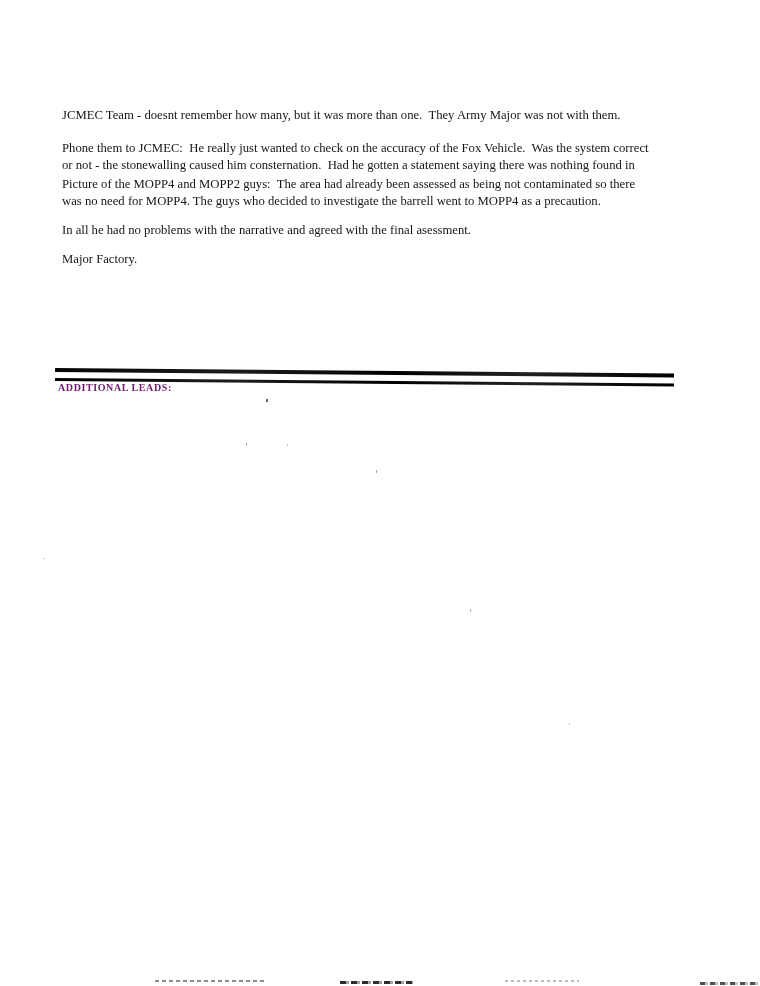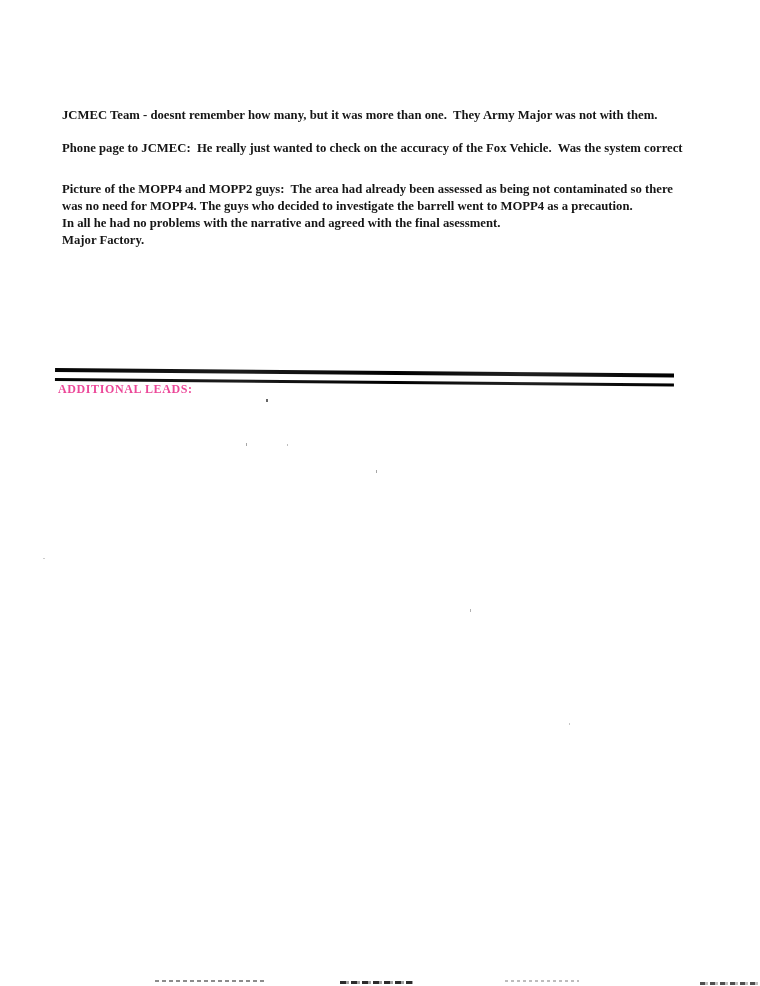--- a/index.html
+++ b/index.html
@@ -13,24 +13,24 @@
     color: #161616;
   }
   .content {
     position: absolute;
     left: 62px;
     top: 107px;
     width: 640px;
     font-size: 12.7px;
     line-height: 17px;
   }
-  .para { margin: 0; font-weight: bold; }
+  .para { margin: 0; }
   .para.mt16 { margin-top: 16px; }
-  .para.mt6  { margin-top: 24px; }
-  .para.mt12 { margin-top: 0; }
+  .para.mt6  { margin-top: 2px; }
+  .para.mt12 { margin-top: 12px; }
   .line { white-space: pre; }
   .redaction-bar {
     display: inline-block;
     width: 46px;
     height: 12px;
     background: #000;
     border-radius: 7px 9px 8px 7px / 50% 55% 55% 50%;
     vertical-align: -2px;
     margin: 0 3px 0 3px;
     transform: rotate(-0.6deg);
@@ -50,24 +50,24 @@
     width: 100%;
     height: 3.5px;
     background: linear-gradient(90deg, #050505 0%, #1c1c1c 30%, #000 55%, #222 75%, #000 100%);
   }
   .rule.top { top: 0; }
   .rule.bottom { top: 9.5px; }
   .leads-header {
     position: absolute;
     left: 58px;
     top: 382px;
-    font-size: 12px;
+    font-size: 10px;
     font-weight: bold;
     letter-spacing: 0.6px;
-    color: #ec4899;
+    color: #701a75;
     white-space: pre;
   }
   .speck { position: absolute; background: rgba(0,0,0,0.6); }
   .speck.s1 { left: 266px; top: 399px; width: 2px; height: 3px; }
   .speck.s2 { left: 246px; top: 443px; width: 1px; height: 3px; background: rgba(0,0,0,0.35); }
   .speck.s3 { left: 287px; top: 444px; width: 1px; height: 2px; background: rgba(0,0,0,0.25); }
   .speck.s4 { left: 376px; top: 470px; width: 1px; height: 3px; background: rgba(0,0,0,0.35); }
   .speck.s5 { left: 43px;  top: 558px; width: 2px; height: 1px; background: rgba(0,0,0,0.2); }
   .speck.s6 { left: 470px; top: 609px; width: 1px; height: 3px; background: rgba(0,0,0,0.3); }
   .speck.s7 { left: 569px; top: 723px; width: 1px; height: 2px; background: rgba(0,0,0,0.22); }
@@ -94,21 +94,22 @@
 
 <div class="page">
 
   <div class="content">
 
     <div class="para">
       <div class="line">JCMEC Team - doesnt remember how many, but it was more than one.  They Army Major was not with them.</div>
     </div>
 
     <div class="para mt16">
-      <div class="line">Phone page to JCMEC:  He really just wanted to check on the accuracy of the Fox Vehicle.  Was the system correct</div>
+      <div class="line">Phone them to JCMEC:  He really just wanted to check on the accuracy of the Fox Vehicle.  Was the system correct</div>
+      <div class="line">or not - the stonewalling caused him consternation.  Had he gotten a statement saying there was nothing found in</div>
     </div>
 
     <div class="para mt6">
       <div class="line">Picture of the MOPP4 and MOPP2 guys:  The area had already been assessed as being not contaminated so there</div>
       <div class="line">was no need for MOPP4. The guys who decided to investigate the barrell went to MOPP4 as a precaution.</div>
     </div>
 
     <div class="para mt12">
       <div class="line">In all he had no problems with the narrative and agreed with the final asessment.</div>
     </div>

